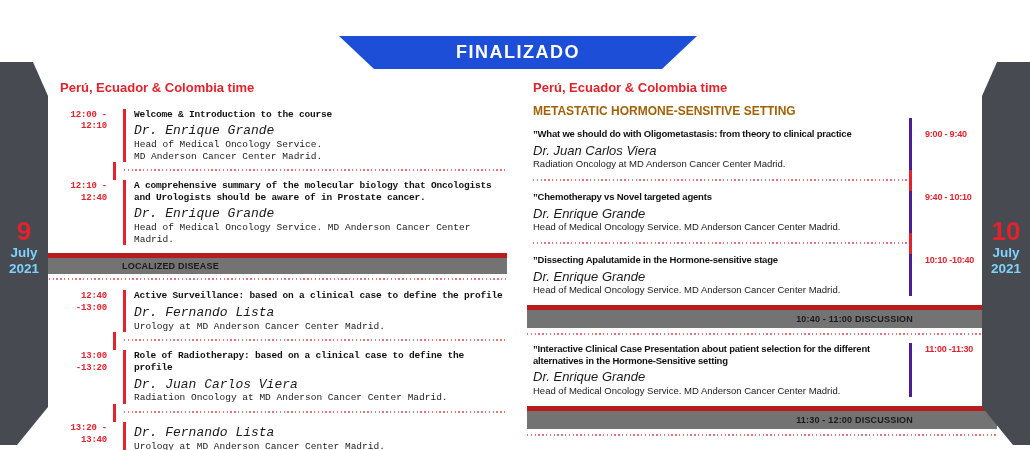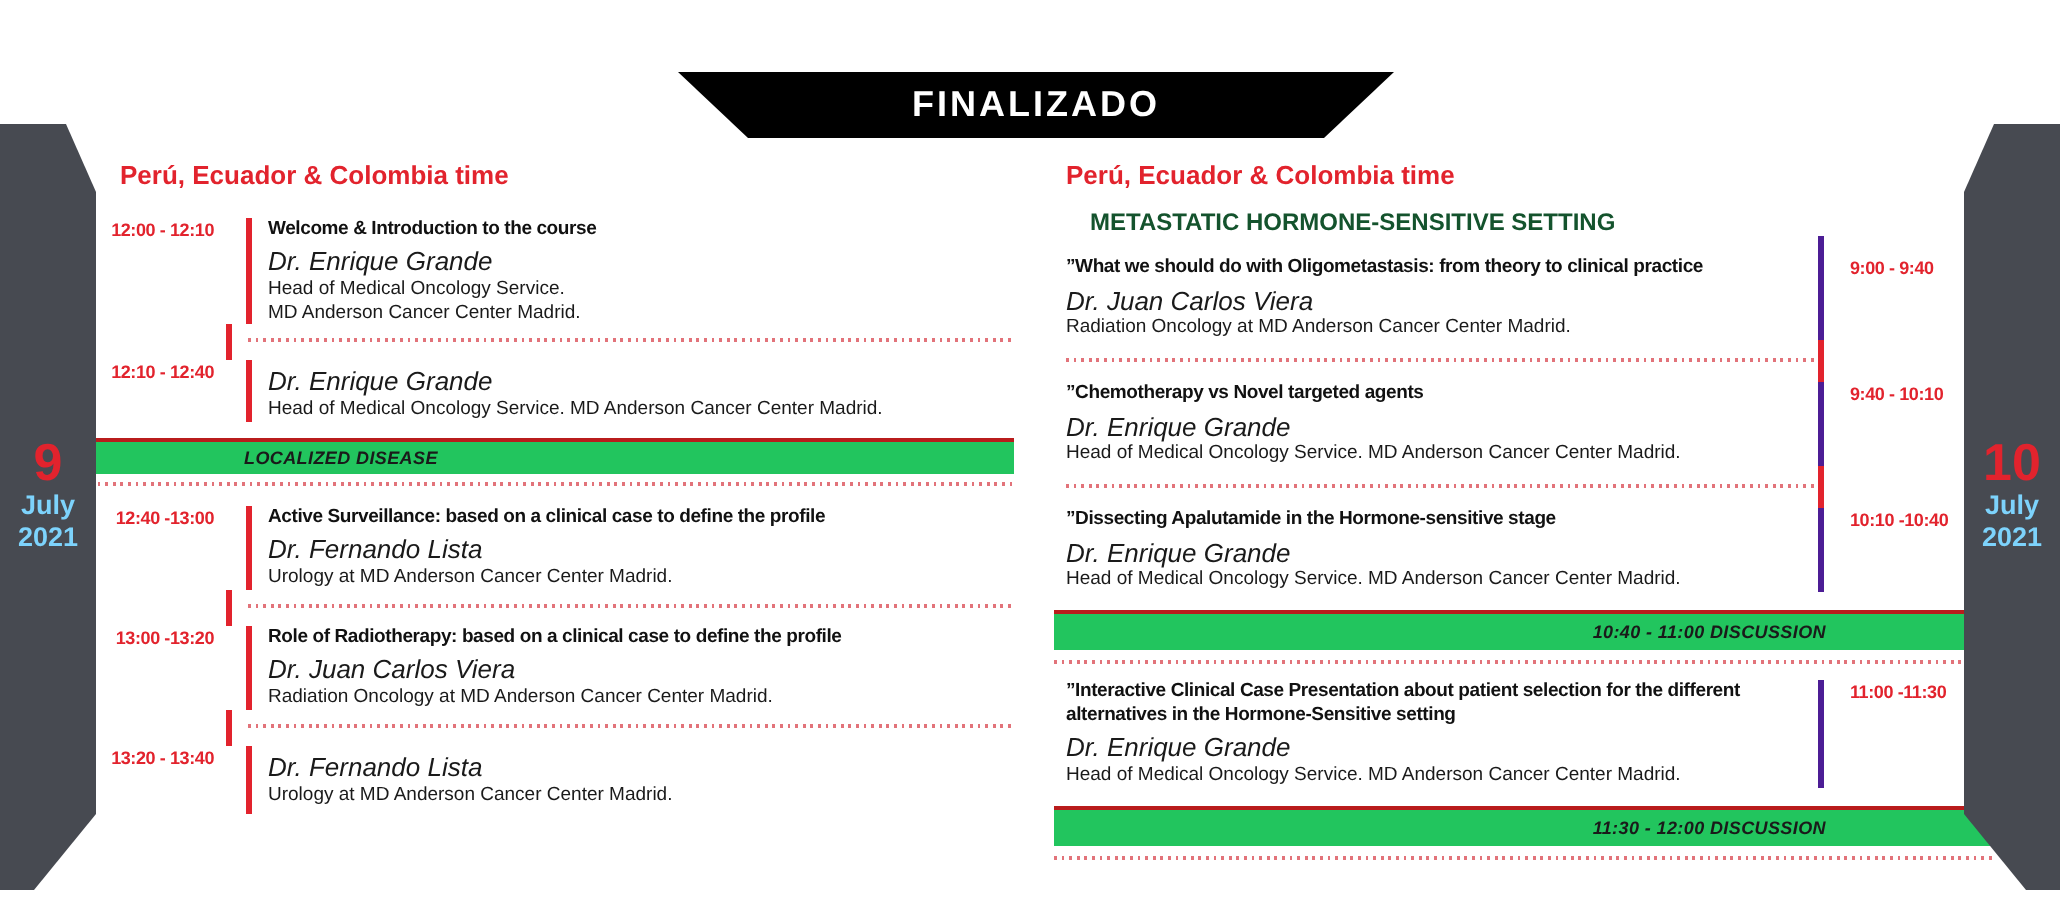--- a/index.html
+++ b/index.html
@@ -3,56 +3,56 @@
 <meta charset="utf-8">
 <style>
   html,body{margin:0;padding:0;}
   body{
     width:1030px;height:450px;position:relative;overflow:hidden;
     background:#ffffff;font-family:"Liberation Sans", sans-serif;color:#1a1a1a;
   }
   
   .banner{
     position:absolute;left:339px;top:36px;width:358px;height:33px;
-    background:#000000;
+    background:#1d4ed8;
     clip-path:polygon(0 0,100% 0,calc(100% - 35px) 100%,35px 100%);
     display:flex;align-items:center;justify-content:center;
     color:#fff;font-weight:bold;font-size:18px;letter-spacing:1.5px;
   }
   
   .panel{position:absolute;top:62px;width:48px;height:383px;background:#474a51;z-index:6;}
   .panel-left{left:0;clip-path:polygon(0 0,33px 0,48px 34px,48px 345px,17px 383px,0 383px);}
   .panel-right{right:0;clip-path:polygon(15px 0,48px 0,48px 383px,31px 383px,0 345px,0 34px);}
   .panel-inner{position:absolute;top:156px;left:0;width:100%;text-align:center;}
   .day-num{color:#e2232d;font-size:26px;font-weight:bold;line-height:1.05;}
   .day-sub{color:#7dd3fc;font-size:13.5px;font-weight:bold;line-height:1.15;}
   
   .tz-header{color:#e2232d;font-weight:bold;font-size:13px;line-height:1.2;margin:0;}
   .title{font-weight:bold;font-size:9.5px;letter-spacing:-0.2px;line-height:1.22;color:#111;}
   .speaker{font-style:italic;font-size:13px;line-height:1.22;margin-top:3px;}
   .details{font-size:9.5px;line-height:1.22;white-space:pre-line;}
   .time{color:#e2232d;font-weight:bold;font-size:9px;letter-spacing:-0.2px;line-height:1.3;}
   .dots{height:2px;background-image:repeating-linear-gradient(to right,#e2737a 0,#e2737a 1.4px,transparent 1.4px,transparent 3.8px);}
-  .band{background:#22c55e;border-top:2px solid #b91c1c;font-weight:bold;font-size:9px;color:#1a1a1a;letter-spacing:0.2px;font-style:italic;}
+  .band{background:#737373;border-top:5px solid #b91c1c;font-weight:bold;font-size:9px;color:#1a1a1a;letter-spacing:0.2px;}
   
   .col-left{position:absolute;left:45px;top:80px;width:462px;z-index:2;}
   .col-left .tz-header{margin:0 0 13px 15px;}
-  .lrow{display:flex;align-items:stretch;}
+  .lrow{display:flex;align-items:stretch;font-family:Liberation Mono, monospace;}
   .ltime{width:62px;flex:none;text-align:right;padding-top:1px;}
   .lcontent{flex:1;margin-left:16px;border-left:3px solid #e2232d;padding-left:8px;}
   .lsep{display:flex;}
   .lsep .sp{width:62px;flex:none;}
   .lsep .wrap{flex:1;margin-left:6px;border-left:3px solid #e2232d;padding:7px 0 9px 8px;}
   .band-left{margin-top:8px;padding:3px 0 3px 77px;}
   .fullsep-left{padding:4px 0 10px 0;}
   .pb4{padding-bottom:4px;}
   
   .col-right{position:absolute;left:527px;top:80px;width:470px;z-index:2;}
   .col-right .tz-header{padding-left:6px;}
-  .section-header{color:#14532d;font-weight:bold;font-size:12px;line-height:1.2;margin:8px 0 0 12px;padding-left:6px;}
+  .section-header{color:#a16207;font-weight:bold;font-size:12px;line-height:1.2;margin:8px 0 0 0;padding-left:6px;}
   .rrow{display:flex;align-items:stretch;}
   .rcontent{flex:1;border-right:3px solid #4c1d95;padding:0 10px 0 6px;}
   .rtime{width:72px;flex:none;padding-left:13px;padding-top:1px;}
   .rspacer{height:10px;}
   .rsep{display:flex;}
   .rsep .wrap{flex:1;border-right:3px solid #e2232d;padding:9px 0 10px 6px;}
   .rsep .sp{width:85px;flex:none;}
   .band-right{margin-top:9px;padding:4px 84px 4px 0;text-align:right;}
   .fullsep-right{padding:5px 0 8px 0;}
 </style>
@@ -94,20 +94,21 @@
   <div class="lsep">
     <div class="sp"></div>
     <div class="wrap">
         <div class="dots"></div>
       </div>
   </div>
 
   <div class="lrow">
     <div class="ltime time">12:10 - 12:40</div>
     <div class="lcontent">
+      <div class="title">A comprehensive summary of the molecular biology that Oncologists and Urologists should be aware of in Prostate cancer.</div>
       <div class="speaker">Dr. Enrique Grande</div>
       <div class="details">Head of Medical Oncology Service. MD Anderson Cancer Center Madrid.</div>
     </div>
   </div>
 
   <div class="band band-left">LOCALIZED DISEASE</div>
   <div class="fullsep-left">
       <div class="dots"></div>
     </div>
 

